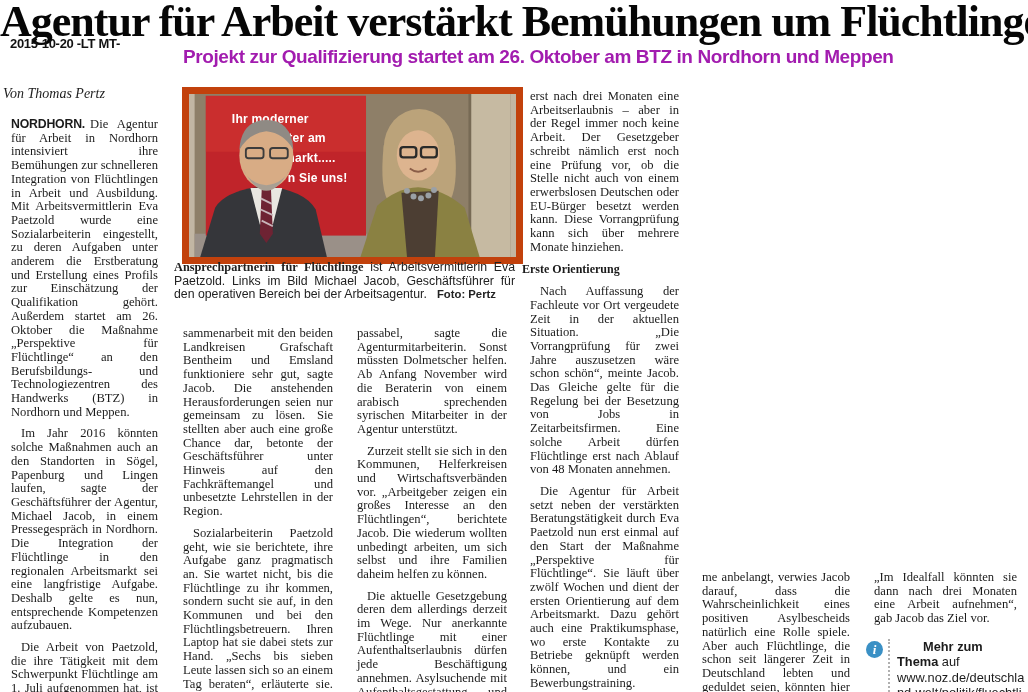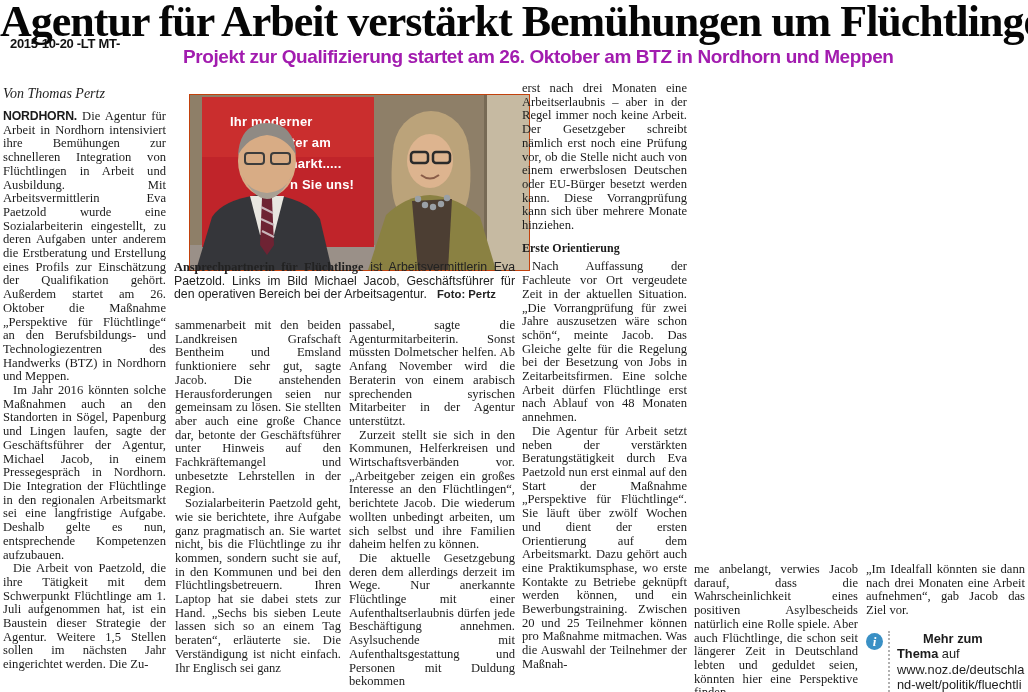--- a/index.html
+++ b/index.html
@@ -24,34 +24,34 @@
   }
   .byline { position:absolute; top:86px; left:3px; font-style:italic; font-size:14px; color:#222; }
 
   .col { position:absolute; font-size:12.6px; line-height:13.7px; text-align:justify; hyphens:auto; }
   .col1 { left:3px;   top:110px; width:163px; }
   .col2 { left:175px; top:319px; width:166px; }
   .col3 { left:349px; top:319px; width:166px; }
   .col4 { left:522px; top:82px;  width:165px; }
   .col5 { left:694px; top:563px; width:164px; }
   .col6 { left:866px; top:563px; width:159px; }
-  .para { margin:0; }
+  .para { margin:8px; }
   .para + .para, .subhead2 + .para { text-indent:10px; }
   .lead-in {
     font-family:"Liberation Sans", sans-serif; font-weight:700; font-size:12.3px;
     padding-right:5px; letter-spacing:-0.2px;
   }
   .subhead2 {
     margin:9px 0 5px 0; font-size:12px; font-weight:700; text-align:left;
     font-family:"Liberation Serif", serif;
   }
 
   .photo {
-    position:absolute; left:174px; top:79px; width:341px; height:177px; margin:15px;
-    border:1px solid #c2410c; background:#c2b6a3; box-sizing:border-box;
+    position:absolute; left:174px; top:79px; width:341px; height:177px; margin:8px;
+    border:7px solid #c2410c; background:#c2b6a3; box-sizing:border-box;
   }
   .photo svg { display:block; width:100%; height:100%; }
   .poster-line { font-family:"Liberation Sans", sans-serif; font-weight:700; fill:#ffffff; font-size:13px; letter-spacing:0.2px; }
 
   .caption {
     position:absolute; left:174px; top:261px; width:341px;
     font-family:"Liberation Sans", sans-serif; font-size:12.3px; line-height:13.6px;
     text-align:justify; color:#222;
   }
   .cap-lead { font-weight:700;font-family:Liberation Serif, serif; }

